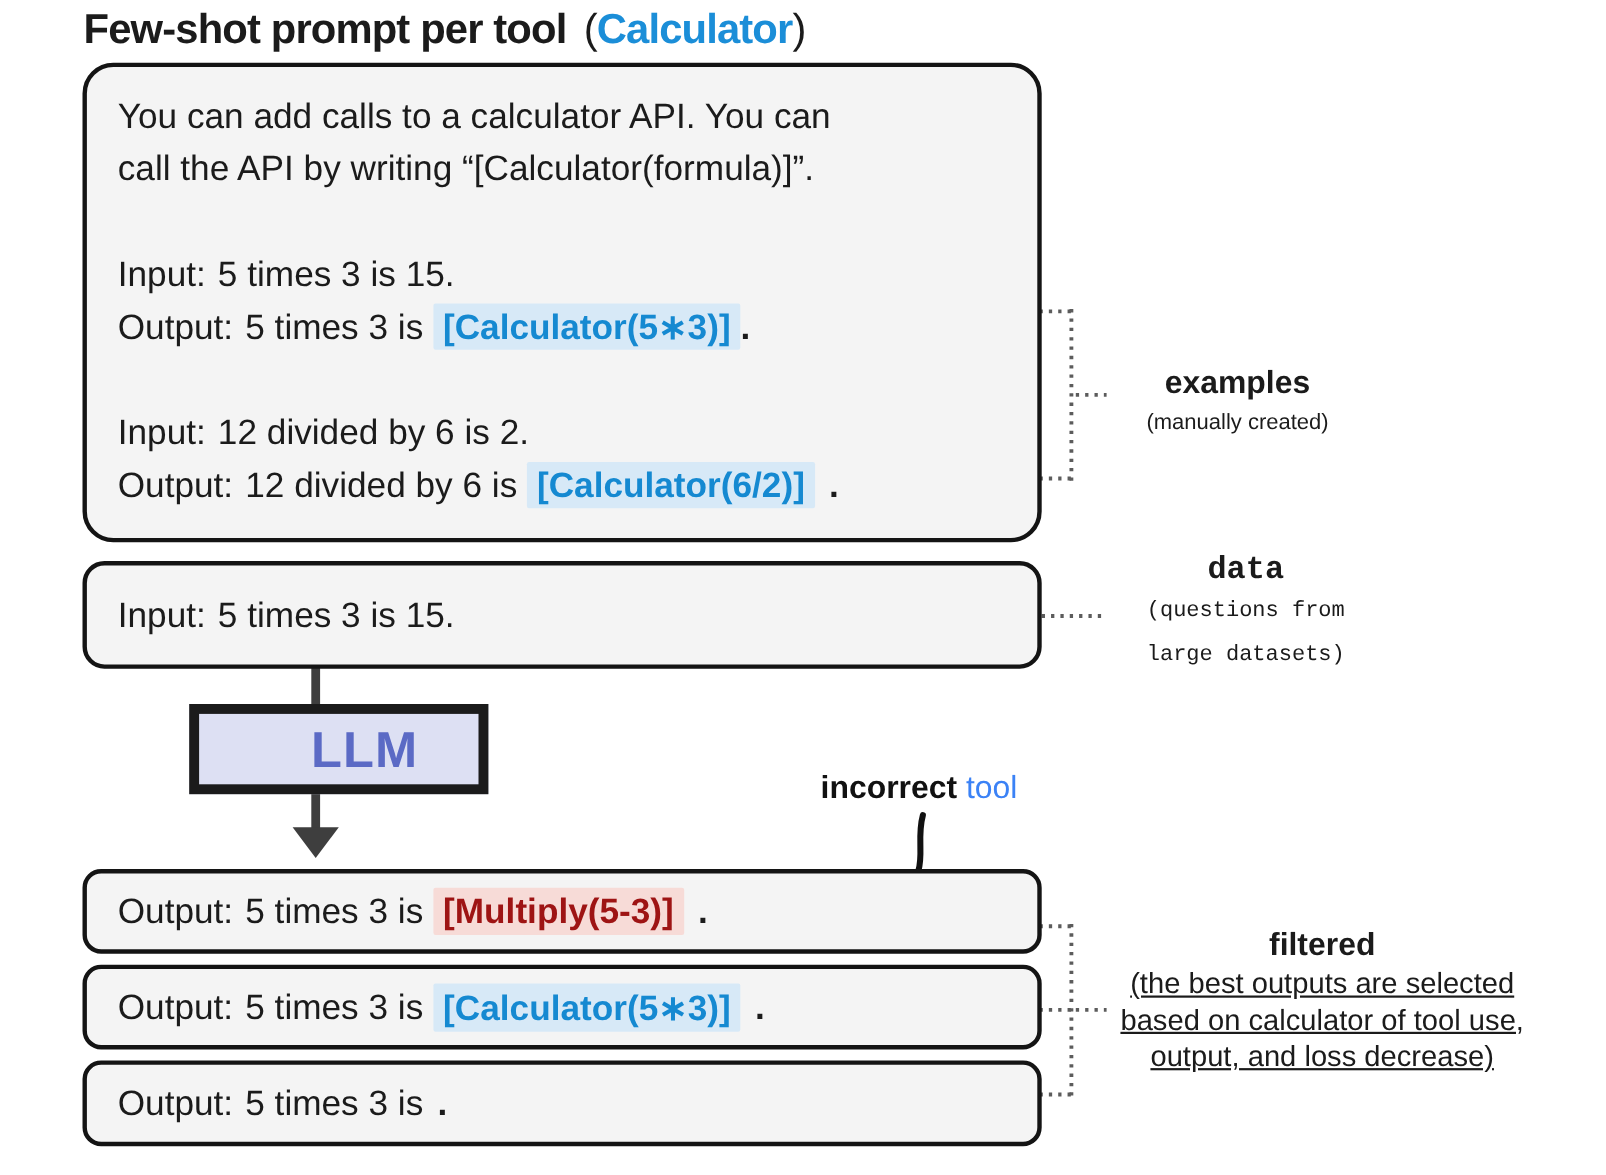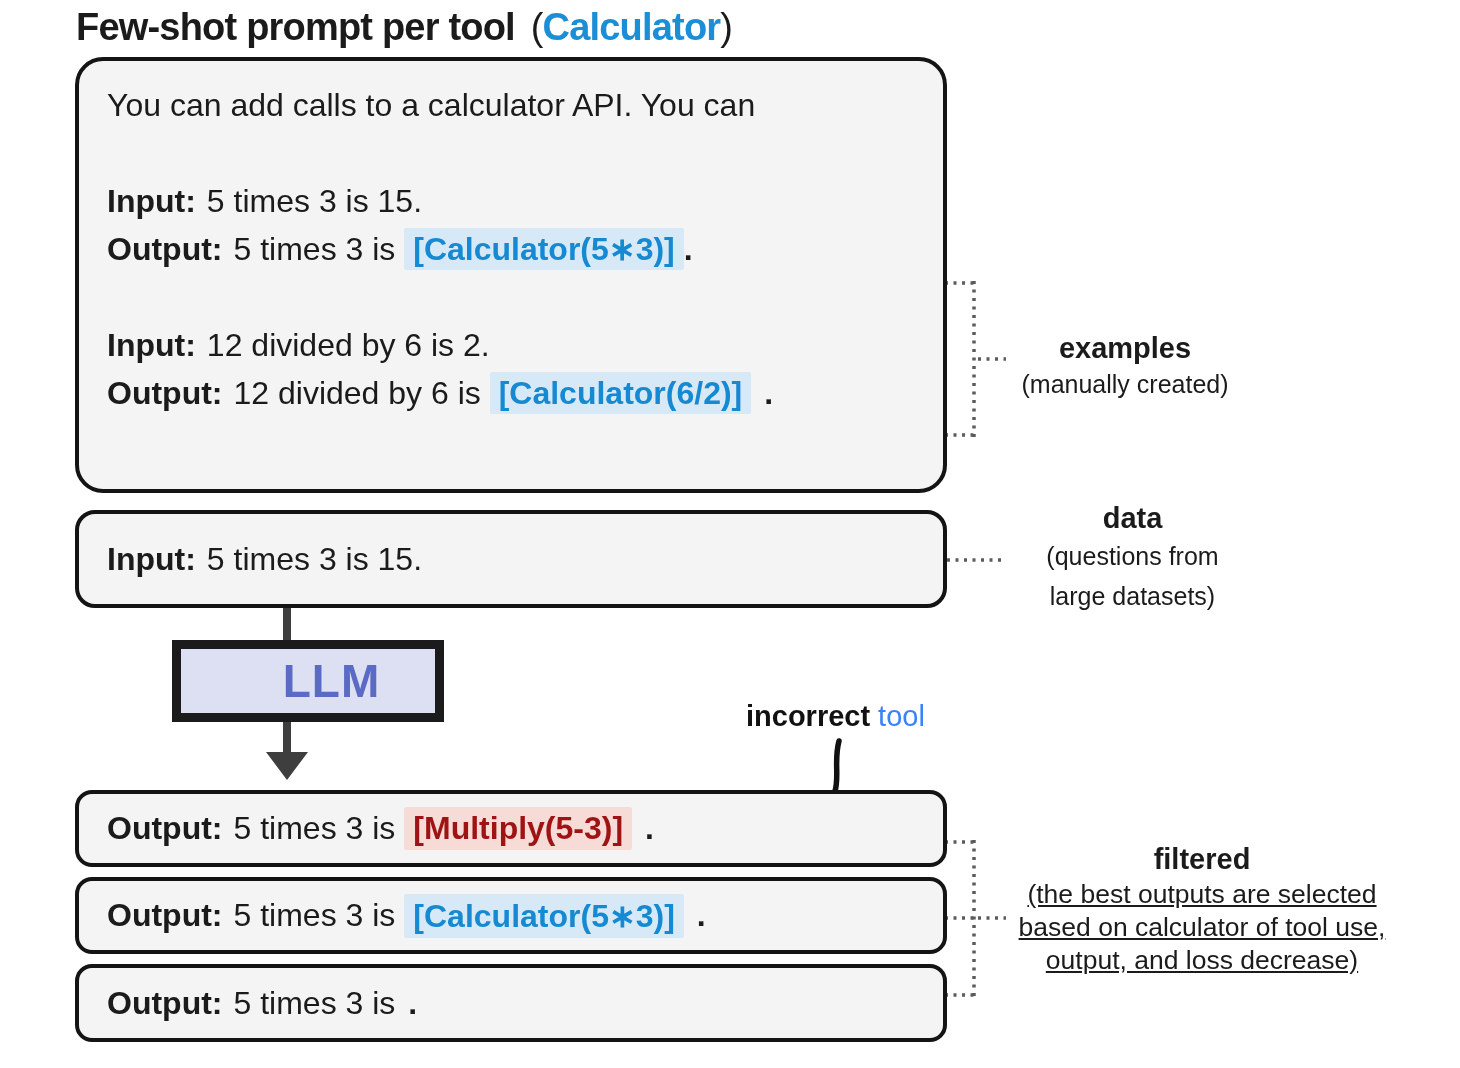--- a/index.html
+++ b/index.html
@@ -15,21 +15,21 @@
   .fig-title .heavy{font-weight:800;}
   .fig-title .paren{font-weight:400;}
   .fig-title .tool{font-weight:800;color:#1b8ed8;}
 
   .box{
     position:absolute;background:#f4f4f4;border:4px solid #141414;box-sizing:border-box;
     font-size:32px;color:#1b1b1b;
   }
   .prompt-box{left:75px;top:57px;width:872px;height:436px;border-radius:28px;padding:20px 0 0 28px;}
   .pline{height:48px;line-height:48px;white-space:nowrap;}
-  .lbl{font-weight:700;margin-right:11px;}
+  .lbl{font-weight:400;margin-right:11px;}
   .hl{padding:3px 9px;border-radius:2px;font-weight:700;}
   .hl.blue{background:#d7e9f7;color:#1589d1;}
   .hl.red{background:#f7dbd7;color:#9e1414;}
   .period{font-weight:700;}
   .gap{margin-left:13px;}
 
   .data-box{left:75px;top:510px;width:872px;height:98px;border-radius:20px;display:flex;align-items:center;padding-left:28px;}
 
   .llm-box{
     position:absolute;left:172px;top:640px;width:272px;height:82px;box-sizing:border-box;
@@ -37,23 +37,23 @@
     font-size:46px;font-weight:700;color:#5b6ac5;letter-spacing:1px;padding-left:47px;
   }
 
   .output-box{left:75px;width:872px;height:77px;border-radius:17px;display:flex;align-items:center;padding-left:28px;}
   .out1{top:790px;}
   .out2{top:877px;}
   .out3{top:964px;height:78px;}
 
   .annot{position:absolute;text-align:center;color:#1b1b1b;}
   .annot .a-title{font-weight:700;font-size:29px;line-height:36px;}
-  .annot .a-sub{font-weight:400;font-size:25px;line-height:37px;}
+  .annot .a-sub{font-weight:400;font-size:20px;line-height:37px;}
   .annot-examples{left:1005px;top:330px;width:240px;}
-  .annot-data{left:1015px;top:500px;width:235px;}
+  .annot-data{left:1015px;top:500px;width:235px;font-family:Liberation Mono, monospace;}
   .annot-data .a-sub{line-height:40px;}
   .annot-filtered{left:1008px;top:840px;width:388px;}
   .annot-filtered .a-title{line-height:38px;}
   .annot-filtered .a-sub{font-size:26.5px;line-height:33px;text-decoration:underline;}
 
   .annot-incorrect{
     position:absolute;left:746px;top:700px;font-size:29px;white-space:nowrap;text-align:left;
   }
   .annot-incorrect .bold-part{font-weight:700;color:#111111;}
   .annot-incorrect .red-part{font-weight:400;color:#3b82f6;margin-left:8px;}
@@ -94,20 +94,21 @@
     </g>
   </svg>
 
   <div class="fig-title">
     <span class="heavy">Few-shot prompt per tool</span>
     <span class="paren" style="margin-left:6px;">(</span><span class="tool">Calculator</span><span class="paren">)</span>
   </div>
 
   <div class="box prompt-box">
     <div class="pline">You can add calls to a calculator API. You can</div>
+    <div class="pline">call the API by writing “[Calculator(formula)]”.</div>
     <div class="pline"></div>
     <div class="pline">
       <span class="lbl">Input:</span><span>5 times 3 is 15.</span>
     </div>
     <div class="pline">
       <span class="lbl">Output:</span><span>5 times 3 is</span>
       <span class="hl blue">[Calculator(5∗3)]</span><span class="period">.</span>
     </div>
     <div class="pline"></div>
     <div class="pline">

